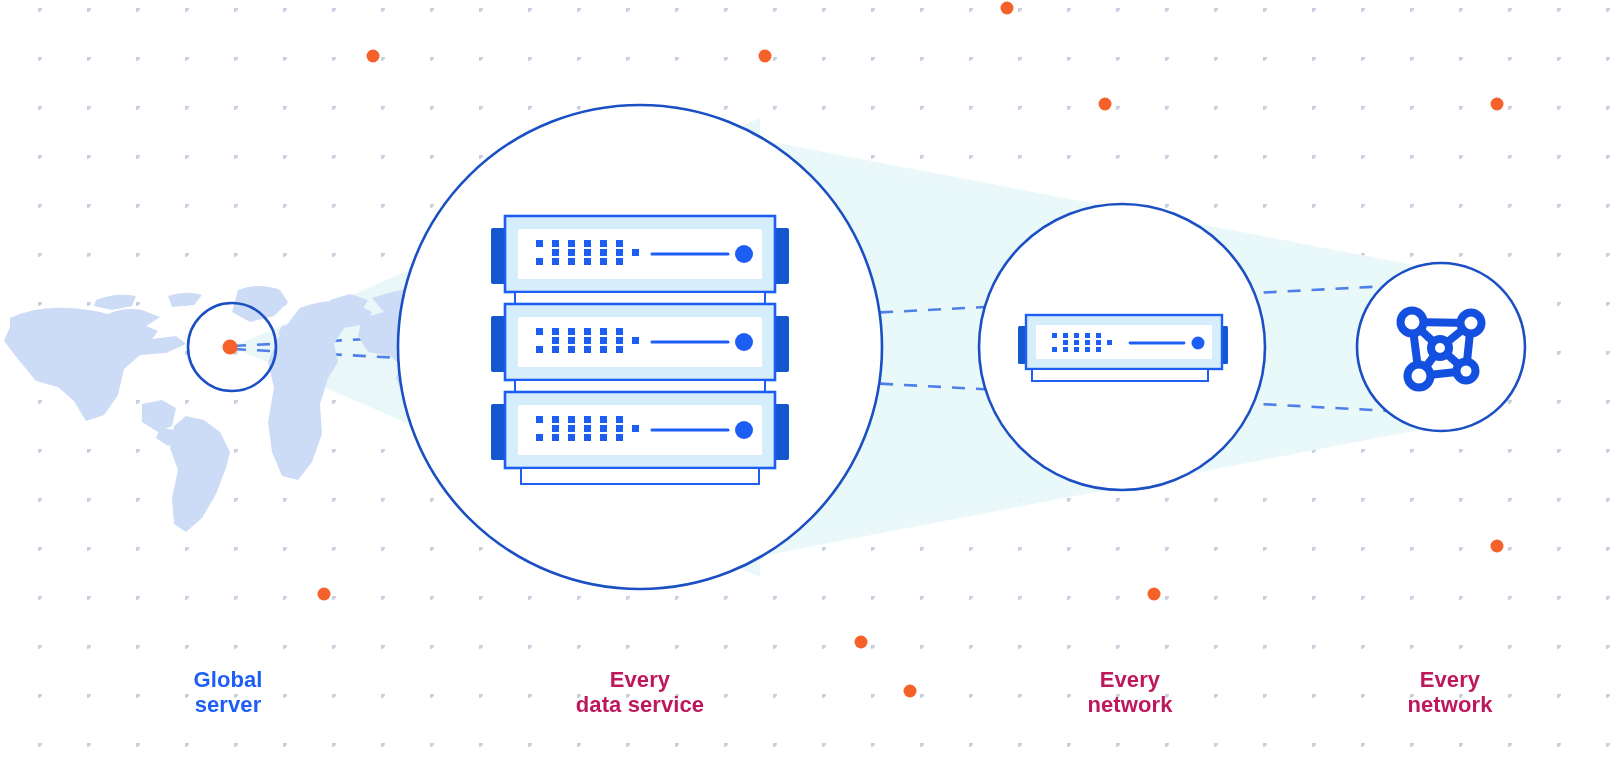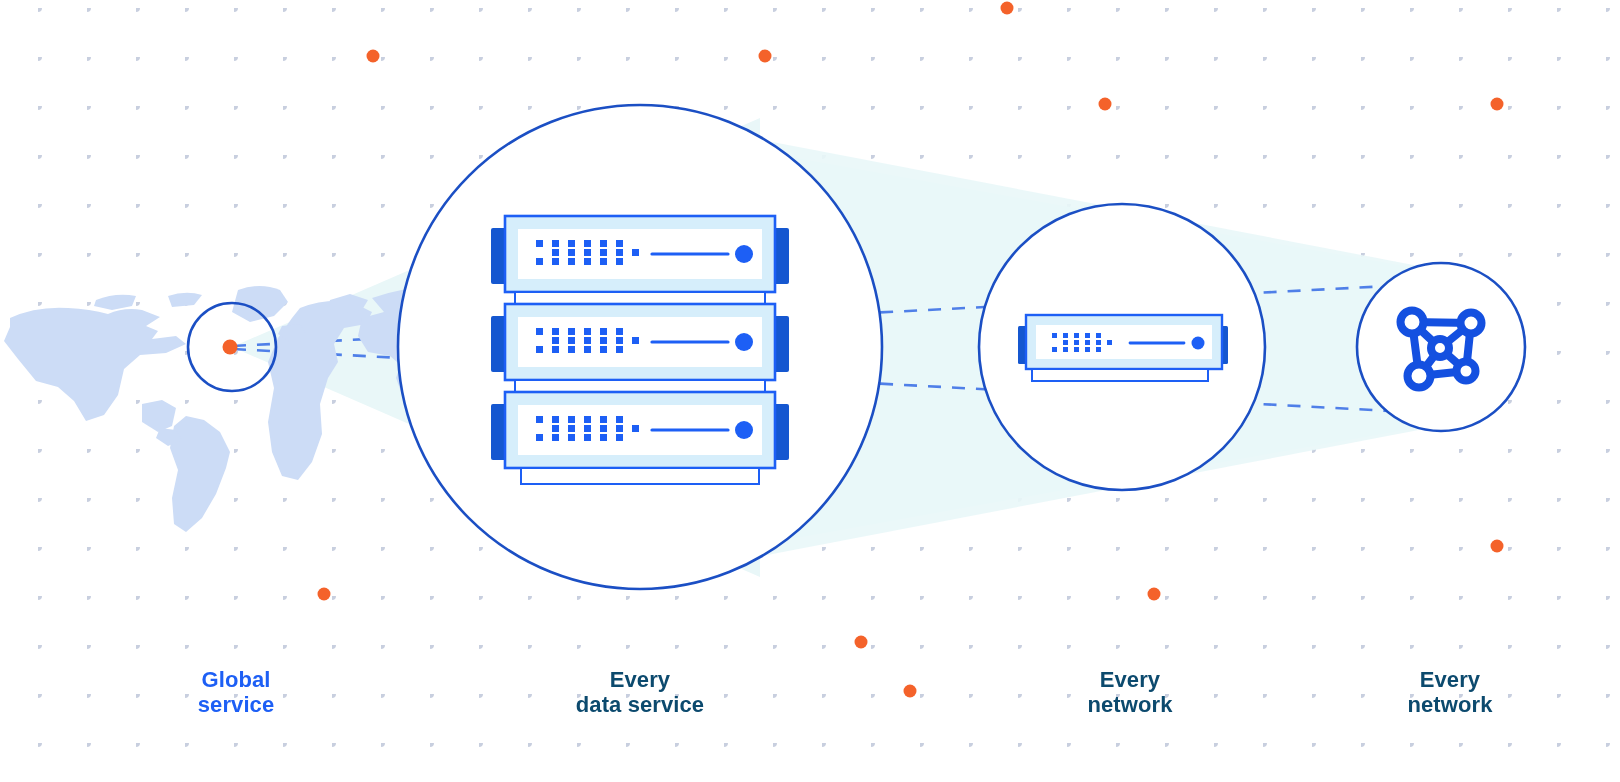--- a/index.html
+++ b/index.html
@@ -29,26 +29,26 @@
     height: 782px;
     pointer-events: none;
   }
   .stage-label {
     position: absolute;
     text-align: center;
     font-size: 22px;
     font-weight: 700;
     line-height: 1.12;
     letter-spacing: .1px;
-    color: #0c4a6e;
+    color: #be185d;
     pointer-events: auto;
   }
   .stage-label .l2 { display: block; }
   .stage-label.accent { color: #1d5ff5; }
-  #lbl-global { left: 136px;  top: 668px; width: 200px; }
+  #lbl-global { left: 128px;  top: 668px; width: 200px; }
   #lbl-dc     { left: 540px;  top: 668px; width: 200px; }
   #lbl-server { left: 1030px; top: 668px; width: 200px; }
   #lbl-service{ left: 1350px; top: 668px; width: 200px; }
 </style>
 </head>
 <body>
 
 <div id="stage">
 
   <svg class="layer" viewBox="0 0 1620 782">
@@ -271,21 +271,21 @@
       <circle cx="324" cy="594" r="6.5"></circle>
       <circle cx="1154" cy="594" r="6.5"></circle>
       <circle cx="861" cy="642" r="6.5"></circle>
       <circle cx="910" cy="691" r="6.5"></circle>
     </g>
   </svg>
 
   <div class="labels">
     <div id="lbl-global" class="stage-label accent">
       <span>Global</span>
-      <span class="l2">service</span>
+      <span class="l2">server</span>
     </div>
     <div id="lbl-dc" class="stage-label">
       <span>Every</span>
       <span class="l2">data service</span>
     </div>
     <div id="lbl-server" class="stage-label">
       <span>Every</span>
       <span class="l2">network</span>
     </div>
     <div id="lbl-service" class="stage-label">

